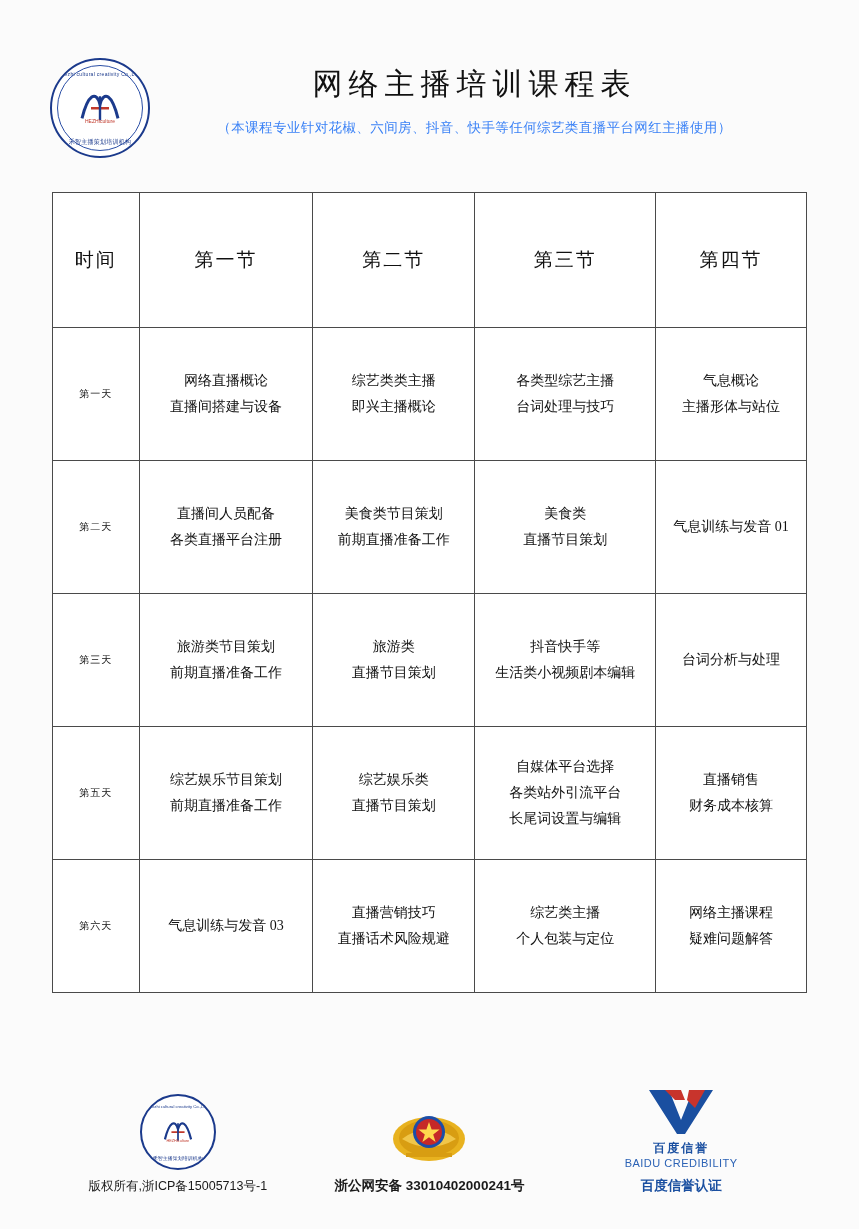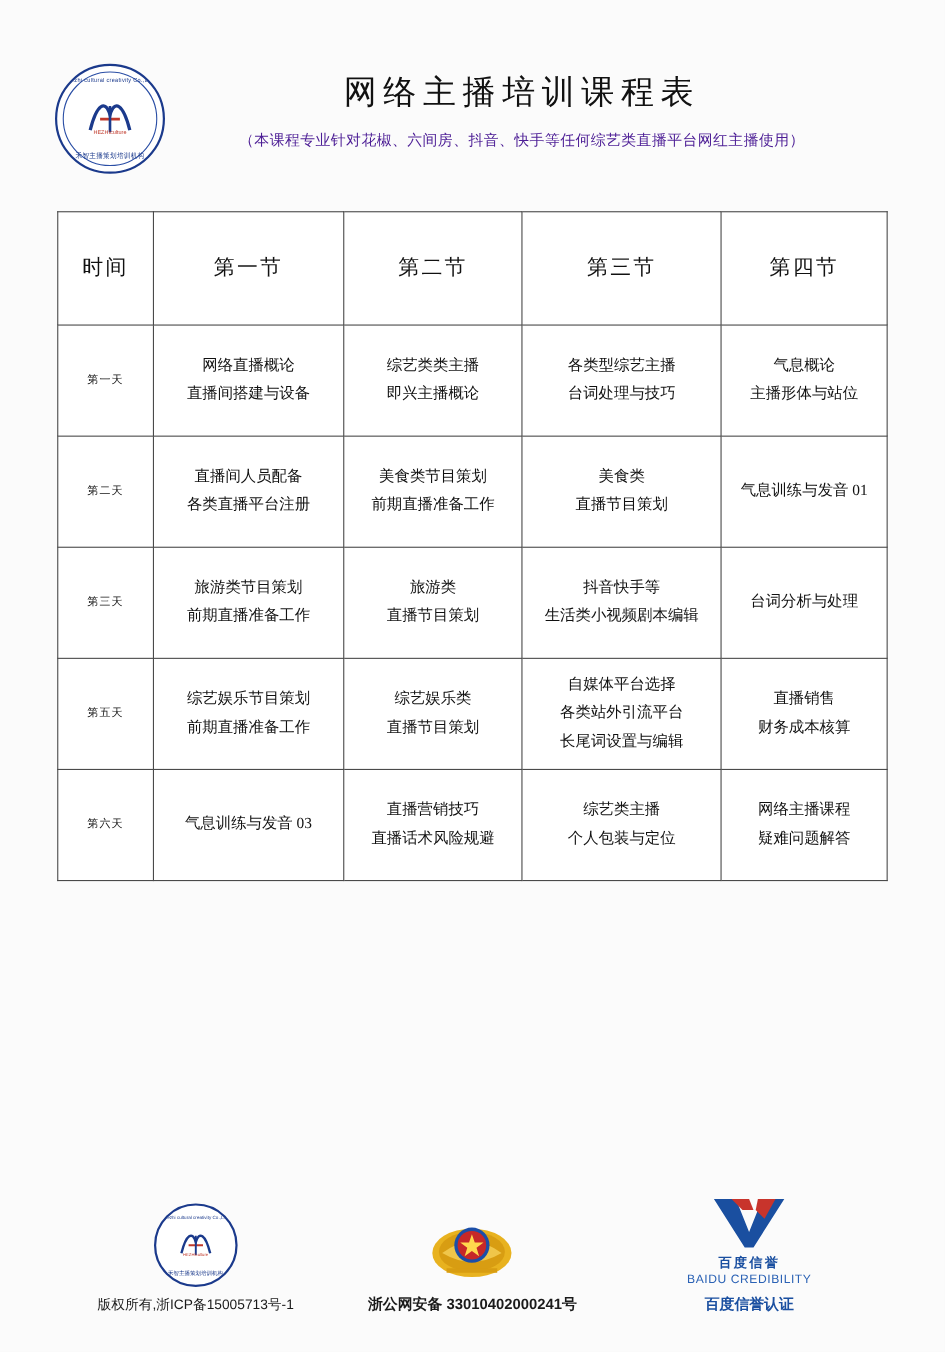--- a/index.html
+++ b/index.html
@@ -92,42 +92,42 @@
     font-size: 30px;
     letter-spacing: 6px;
     color: #111;
     font-weight: normal;
     margin: 16px 0 0 0;
     font-family: "DejaVu Serif", "Liberation Serif", serif;
   }
   .doc-subtitle {
     margin-top: 14px;
     font-size: 13.5px;
-    color: #4c1d95;
+    color: #3b82f6;
     letter-spacing: .4px;
   }
 
   
   .table-wrap {
     padding: 34px 52px 0 52px;
   }
   table.schedule {
     width: 100%;
     border-collapse: collapse;
     table-layout: fixed;
     background: #ffffff;
   }
   table.schedule td, table.schedule th {
     border: 1px solid #4a4a4a;
     text-align: center;
     vertical-align: middle;
     font-weight: normal;
     font-size: 14px;
     line-height: 1.85;
-    padding: 4px 4px;
+    padding: 20px 4px;
     color: #111;
   }
   table.schedule thead td {
     font-size: 19px;
     height: 94px;
     letter-spacing: 2px;
   }
   table.schedule tbody td {
     height: 92px;
   }

